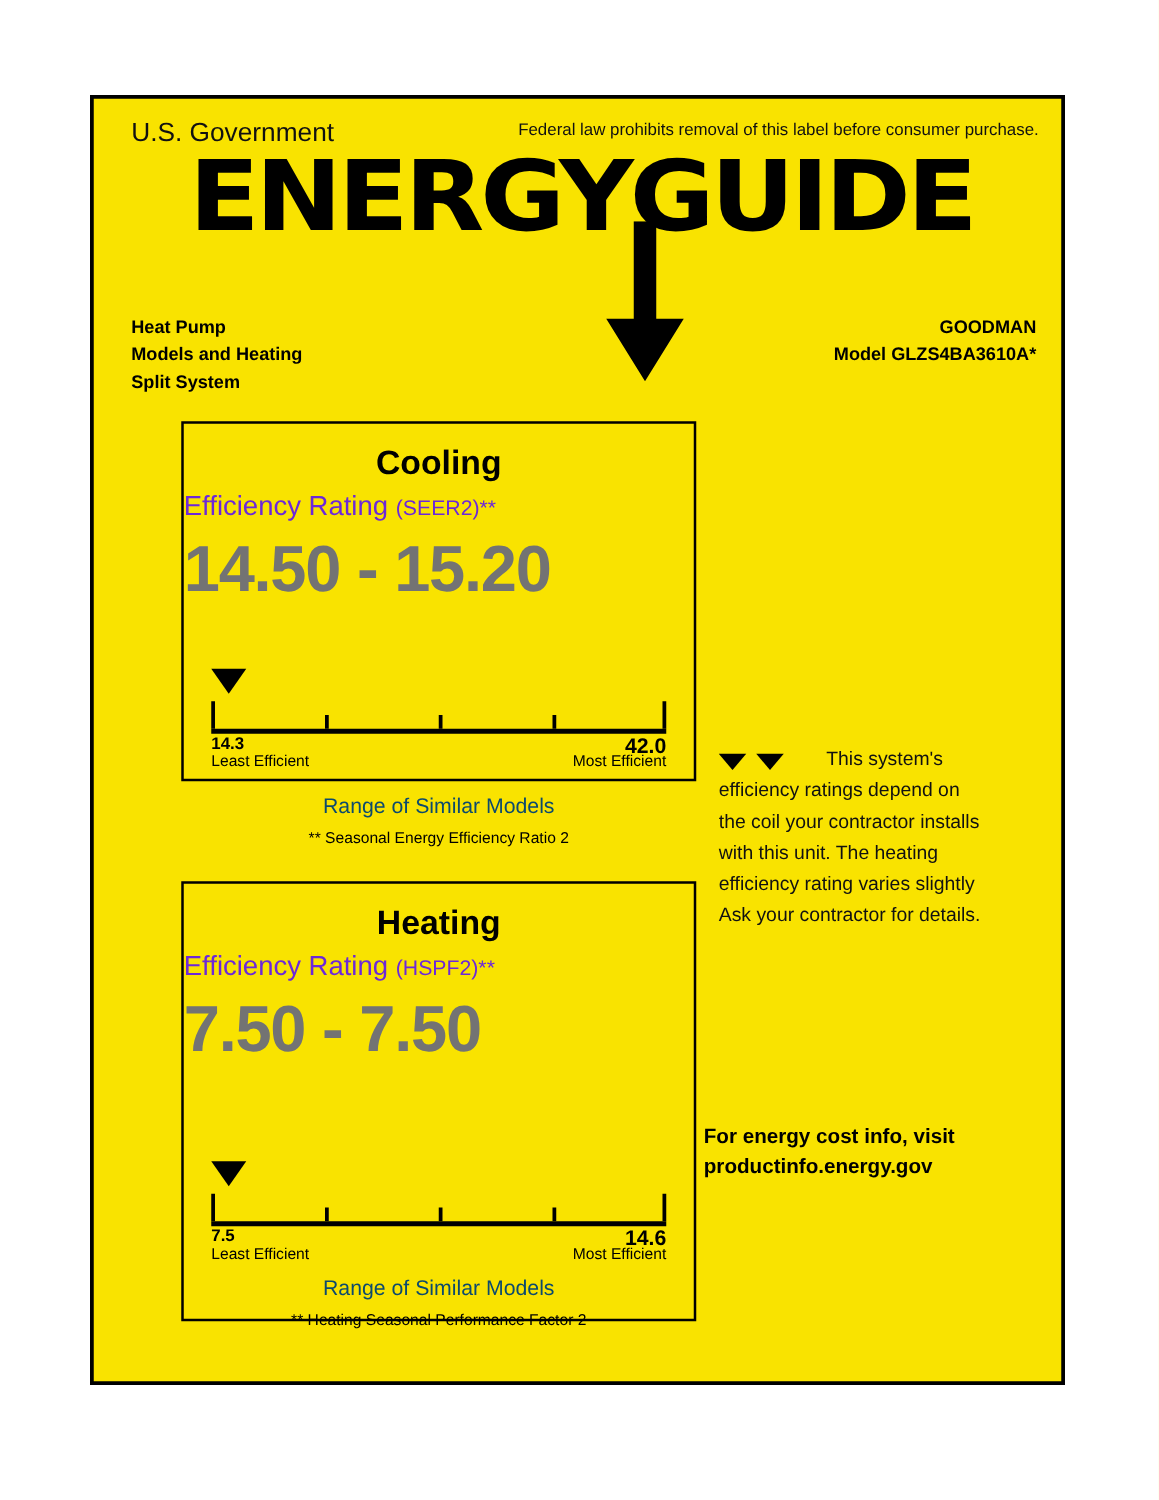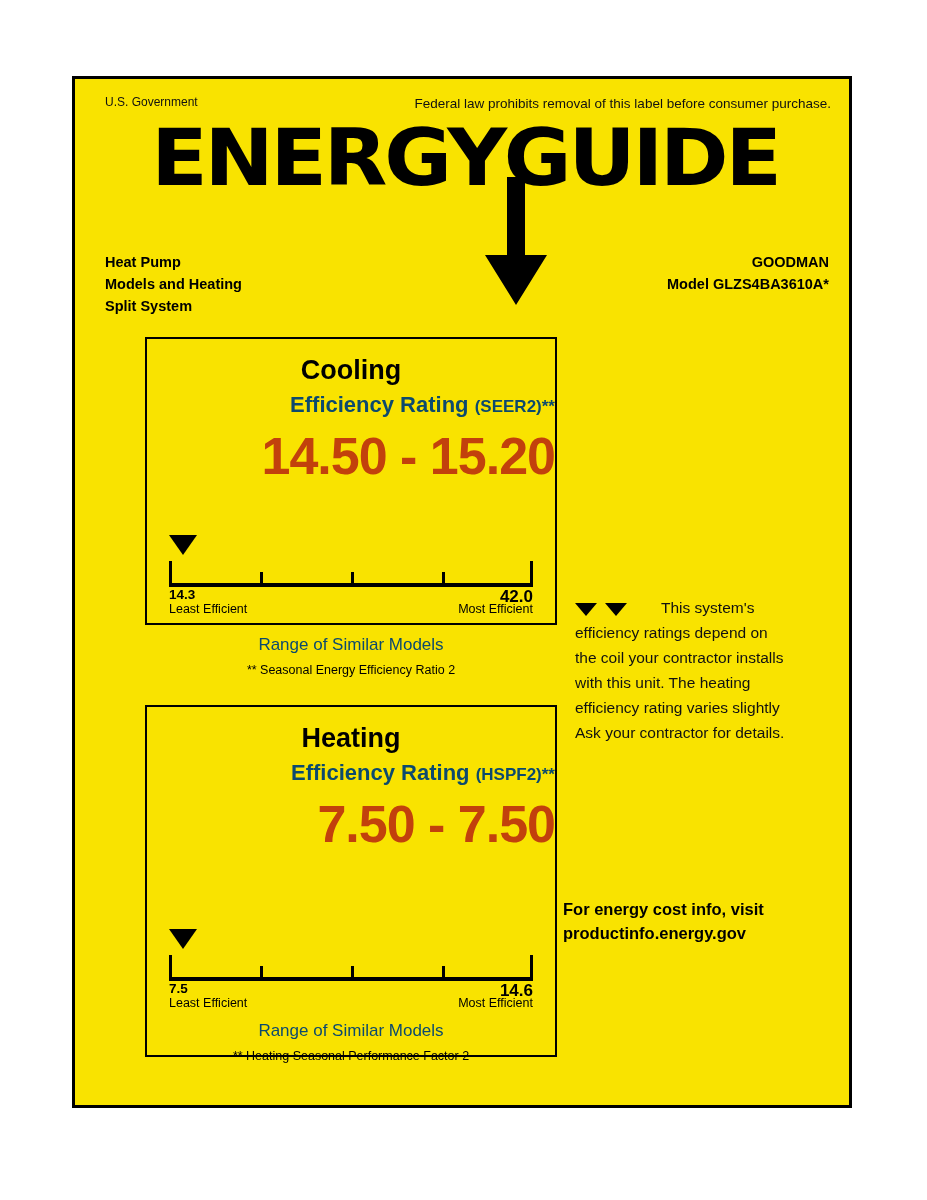--- a/index.html
+++ b/index.html
@@ -26,21 +26,21 @@
   }
   .inner {
     position: absolute;
     left: 0; top: 0; right: 0; bottom: 0;
   }
   
   .gov {
     position: absolute;
     left: 30px;
     top: 16px;
-    font-size: 12px;
+    font-size: 21px;
     color: #111;
   }
   .fedlaw {
     position: absolute;
     right: 18px;
     top: 17px;
     font-size: 13.5px;
     color: #111;
   }
   
@@ -98,33 +98,33 @@
   #heating-box { left: 70px; top: 614px; width: 412px; height: 352px; margin-top: 12px; }
 
   .rb-title {
     text-align: center;
     font-size: 27px;
     font-weight: bold;
     margin-top: 16px;
     color: #000;
   }
   .rb-sub {
-    text-align: right;
+    text-align: left;
     font-size: 22px;
-    font-weight: bold;
+    font-weight: normal;
     margin-top: 6px;
-    color: #0c4a6e;
+    color: #6d28d9;
   }
   .rb-sub .small {
     font-size: 17px;
   }
   .rb-value {
-    text-align: right;
-    font-weight: bold;
-    color: #c2410c;
+    text-align: left;
+    font-weight: bold;
+    color: #737373;
     letter-spacing: -1px;
   }
   #cooling-value { font-size: 52px; margin-top: 8px; }
   #heating-value { font-size: 52px; margin-top: 8px; }
 
   .scale-wrap {
     position: absolute;
     left: 22px;
     right: 22px;
   }

